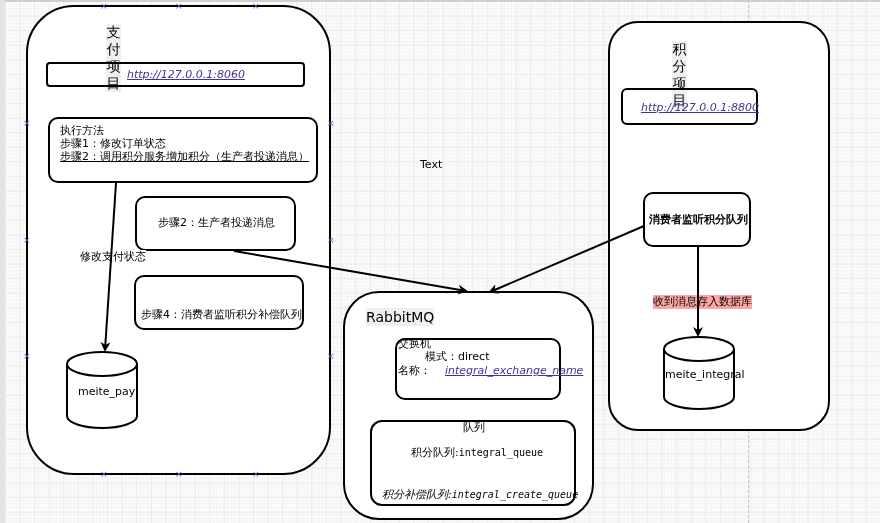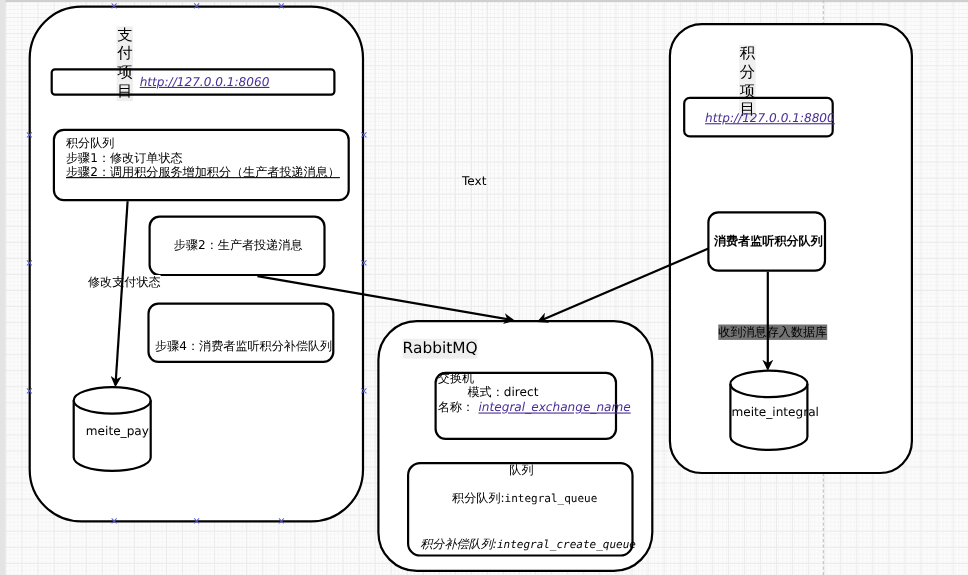--- a/index.html
+++ b/index.html
@@ -43,21 +43,21 @@
   <div class="vlabel" style="position:relative;">支</div>
   <div class="vlabel" style="position:relative;">付</div>
   <div class="vlabel" style="position:relative;">项</div>
   <div class="vlabel" style="position:relative;">目</div>
 </div>
 
 <div class="box" style="left:46px; top:62px; width:259px; height:25px; border-radius:4px; background:transparent;"></div>
 <a class="txt link" style="left:127px; top:68px;">http://127.0.0.1:8060</a>
 
 <div class="box" style="left:48px; top:117px; width:270px; height:66px; border-radius:10px;"></div>
-<div class="txt" style="left:60px; top:124px;">积分队列</div>
+<div class="txt" style="left:60px; top:124px;">执行方法</div>
 <div class="txt" style="left:60px; top:137px;">步骤1：修改订单状态</div>
 <div class="txt" style="left:60px; top:150px;text-decoration:underline;">步骤2：调用积分服务增加积分（生产者投递消息）</div>
 
 <div class="box" style="left:135px; top:196px; width:161px; height:55px; border-radius:10px;"></div>
 <div class="txt" style="left:158px; top:216px;">步骤2：生产者投递消息</div>
 
 <div class="box" style="left:134px; top:275px; width:170px; height:55px; border-radius:10px;"></div>
 <div class="txt" style="left:141px; top:308px;">步骤4：消费者监听积分补偿队列</div>
 
 <div class="txt" style="left:80px; top:250px; background:#fff;">修改支付状态</div>
@@ -70,21 +70,21 @@
 
 <div class="box" style="left:343px; top:291px; width:251px; height:229px; border-radius:36px;"></div>
 <div class="txt" style="left:366px; top:308px; font-size:14px; line-height:18px; background:#efefef;">RabbitMQ</div>
 
 <div class="box" style="left:395px; top:338px; width:166px; height:62px; border-radius:10px;"></div>
 <div class="txt" style="left:398px; top:337px;">交换机</div>
 <div class="txt" style="left:398px; top:350px;margin-left:27px;">
   <span>模式：</span><span>direct</span>
 </div>
 <div class="txt" style="left:398px; top:364px;">
-  <span>名称：</span><span class="link" style="margin-left:4px;">integral_exchange_name</span>
+  <span>名称：</span><span class="link" style="margin-left:14px;">integral_exchange_name</span>
 </div>
 
 <div class="box" style="left:370px; top:420px; width:206px; height:86px; border-radius:12px;"></div>
 <div class="txt" style="left:463px; top:421px;">队列</div>
 <div class="txt" style="left:411px; top:446px;">
   <span>积分队列:</span><span class="mono">integral_queue</span>
 </div>
 <div class="txt" style="left:382px; top:488px;font-style:italic;">
   <span>积分补偿队列:</span><span class="mono">integral_create_queue</span>
 </div>
@@ -97,21 +97,21 @@
   <div class="vlabel" style="position:relative;">项</div>
   <div class="vlabel" style="position:relative;">目</div>
 </div>
 
 <div class="box" style="left:621px; top:88px; width:137px; height:37px; border-radius:6px; background:transparent;"></div>
 <a class="txt link" style="left:641px; top:101px;text-align:center;">http://127.0.0.1:8800</a>
 
 <div class="box" style="left:643px; top:192px; width:108px; height:55px; border-radius:10px;"></div>
 <div class="txt" style="left:649px; top:213px;font-weight:bold;">消费者监听积分队列</div>
 
-<div class="txt" style="left:653px; top:295px; background:#737373;">收到消息存入数据库</div>
+<div class="txt" style="left:653px; top:295px; background:#fca5a5;">收到消息存入数据库</div>
 
 <svg class="cyl" style="left:662px; top:335px;" width="74" height="78" viewBox="0 0 74 78">
   <path d="M2 14 A35 12 0 0 1 72 14 L72 62 A35 12 0 0 1 2 62 Z" fill="#fff" stroke="#000" stroke-width="2"></path>
   <path d="M2 14 A35 12 0 0 0 72 14" fill="none" stroke="#000" stroke-width="2"></path>
 </svg>
 <div class="txt" style="left:665px; top:368px;">meite_integral</div>
 
 <div class="txt" style="left:420px; top:158px;">Text</div>
 
 <svg class="overlay" width="880" height="523">

